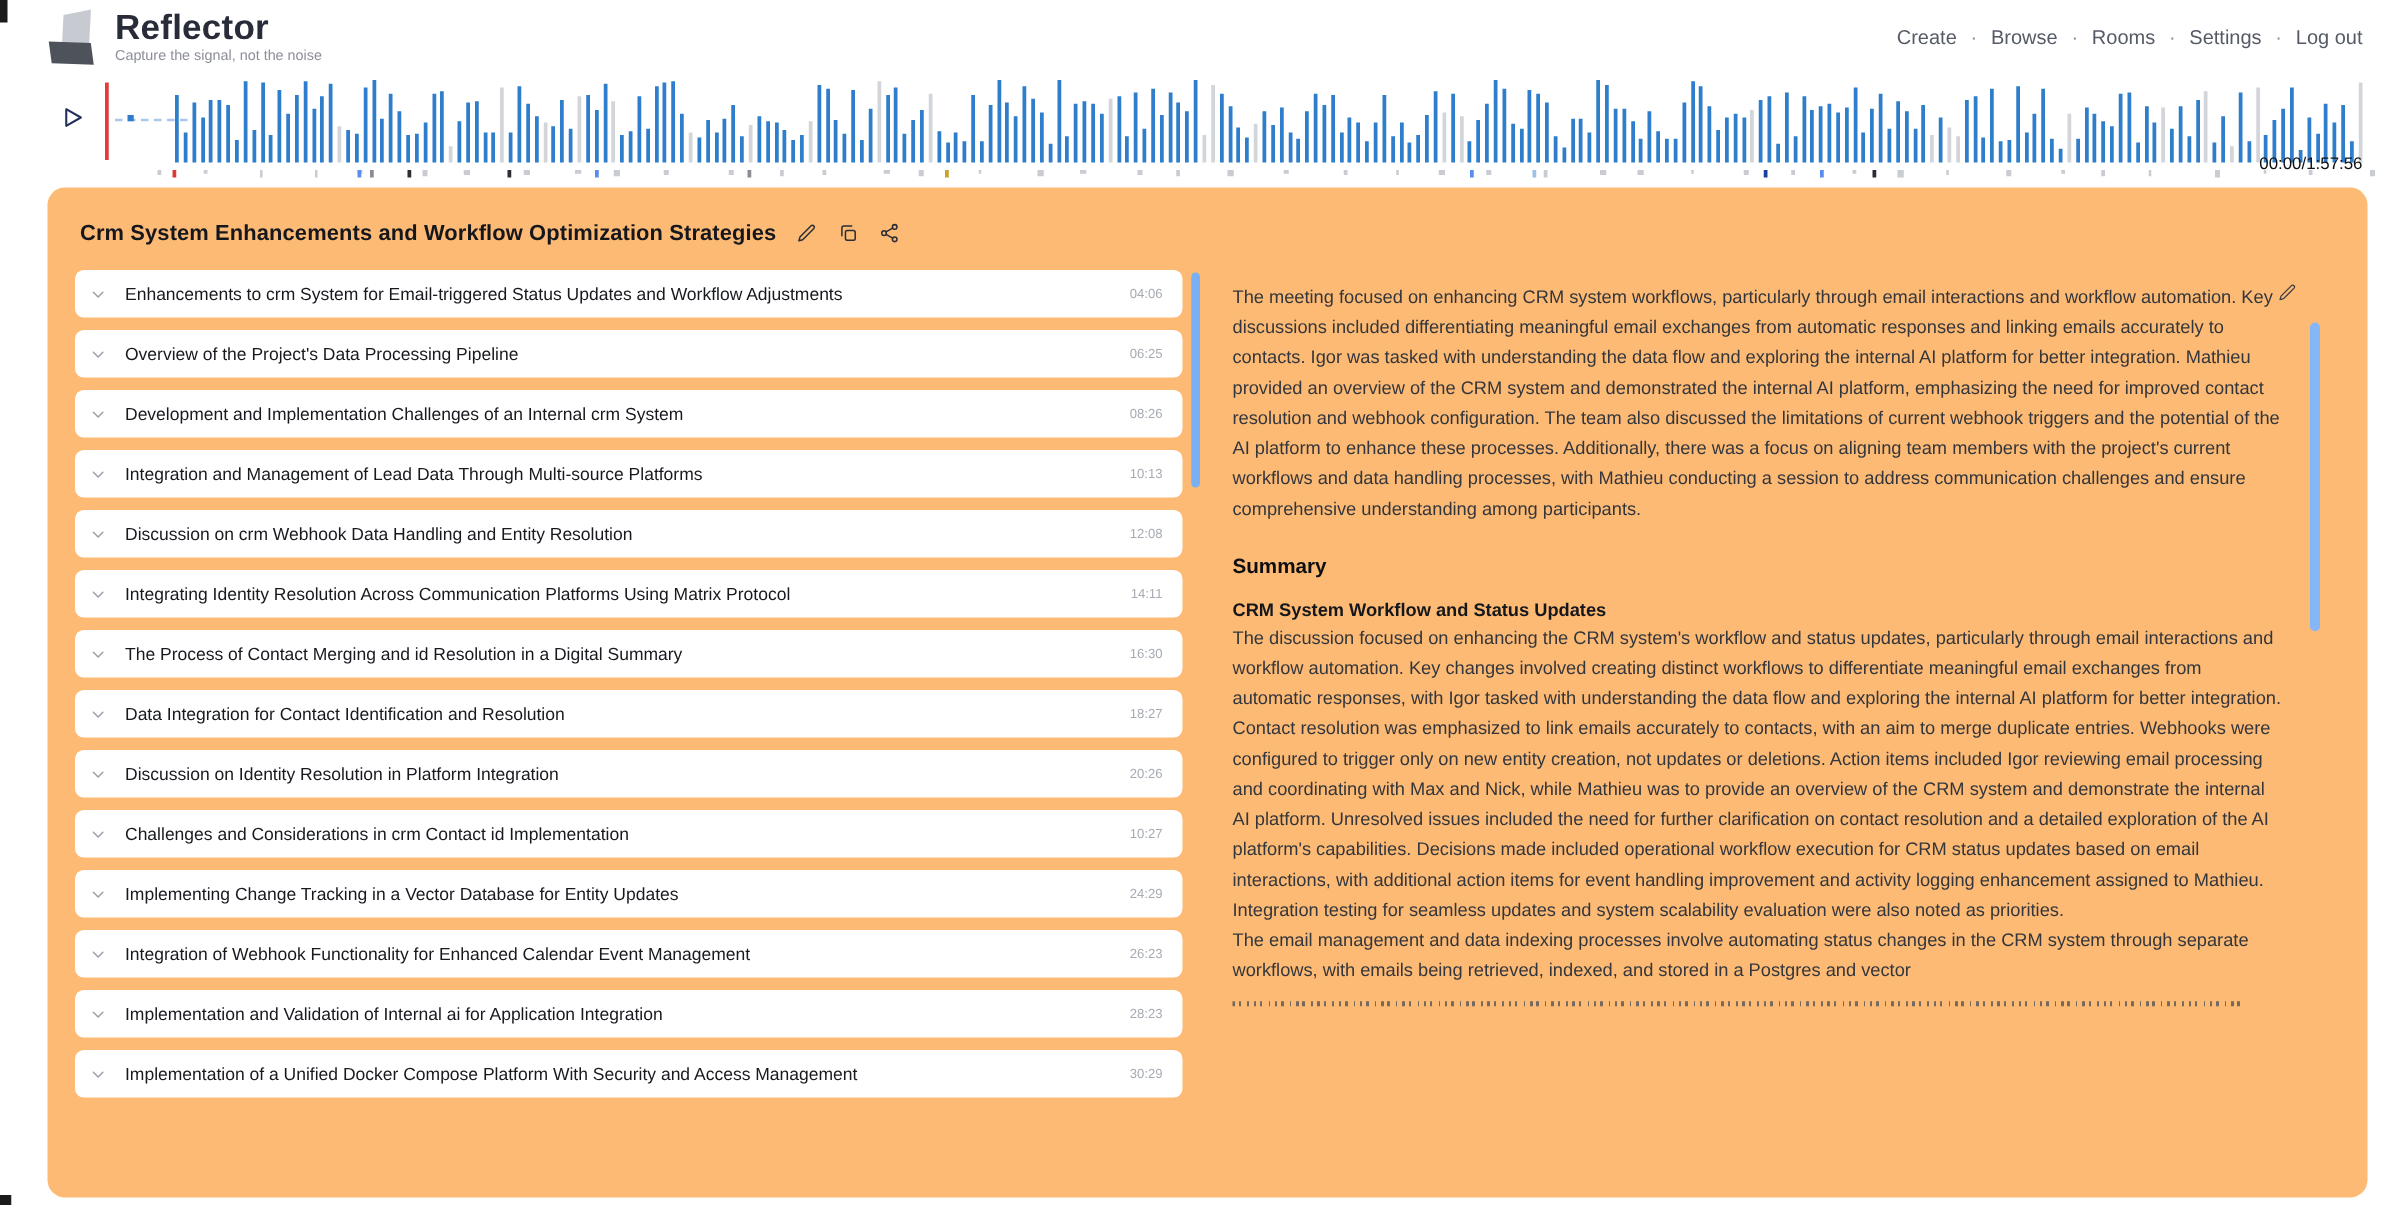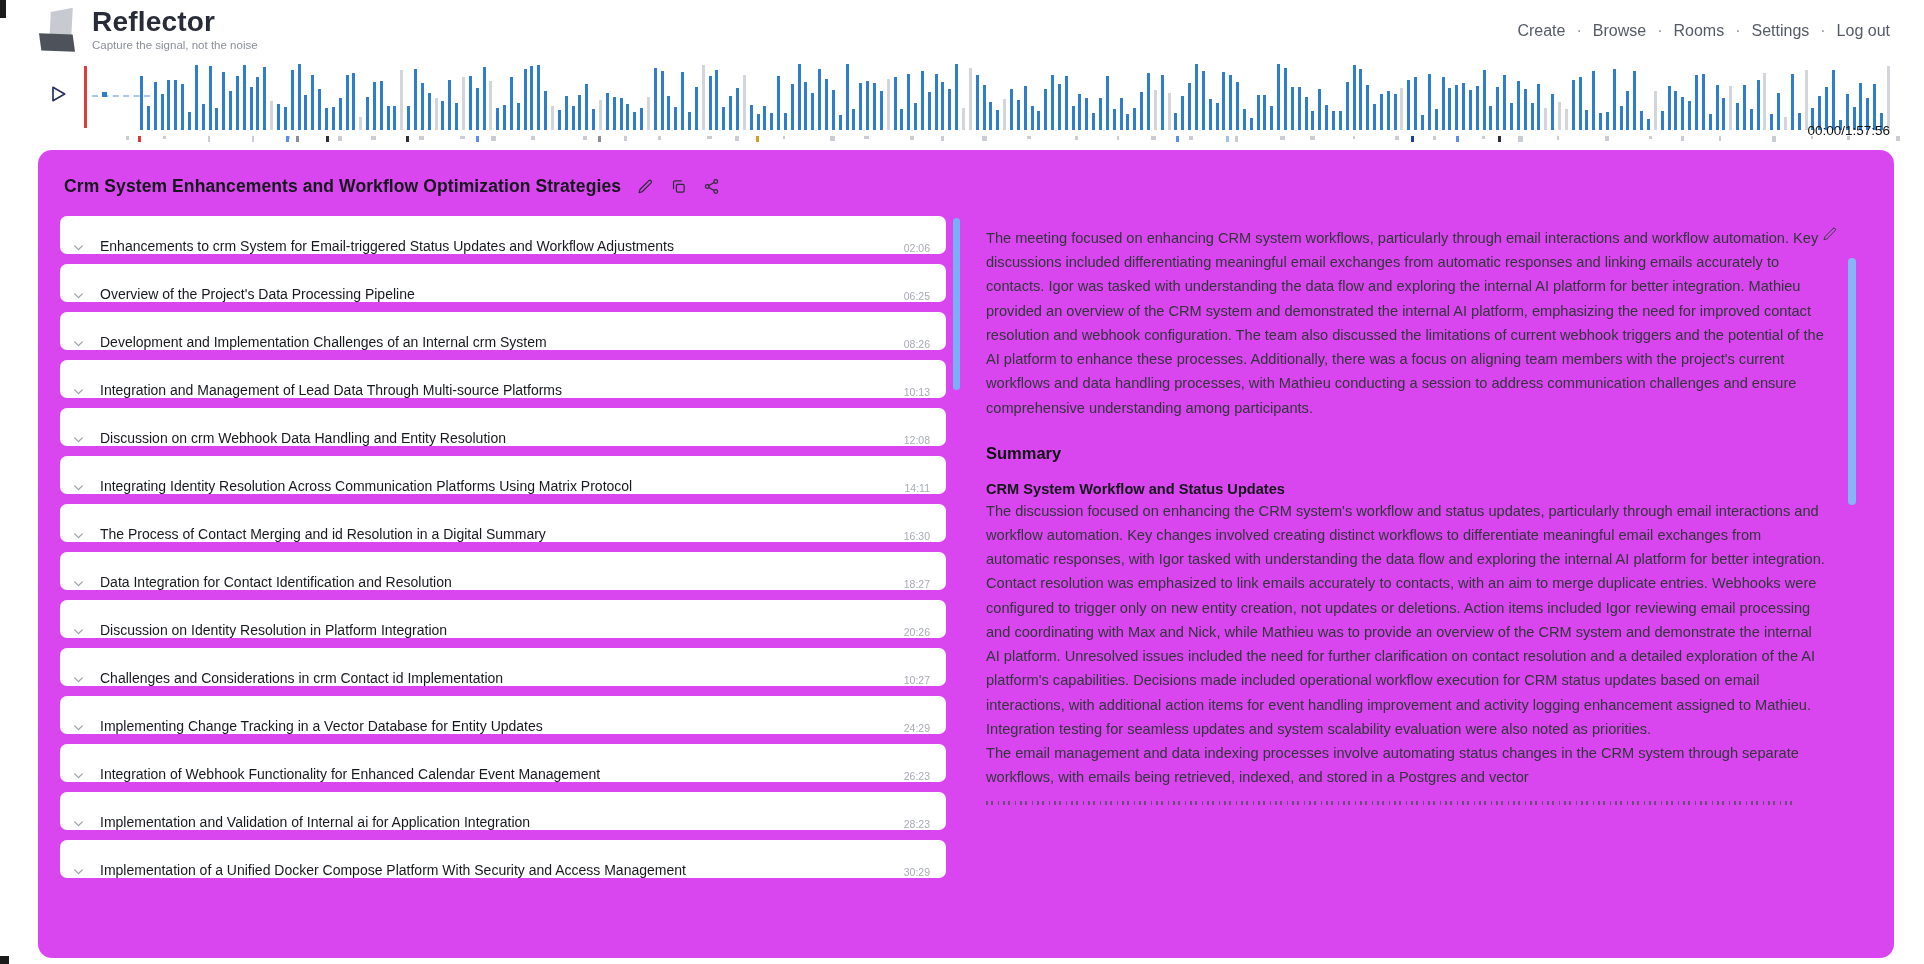--- a/index.html
+++ b/index.html
@@ -30,29 +30,29 @@
   .quiet-line { position:absolute; left:52px; top:33px; width:58px; border-top:2px dashed #a9c6ec; }
   .quiet-dot { position:absolute; left:62px; top:30px; width:5px; height:5px; background:#2e7ecb; }
   .waveform { position:absolute; left:100px; right:0; top:0; height:72px; }
   .wbar { position:absolute; bottom:4px; width:3px; background:#2e7ecb; }
   .time-display { position:absolute; right:4px; bottom:-2px; font-size:13.5px; color:#101114; }
   .micro-ticks { position:absolute; left:60px; right:10px; top:72px; height:10px; }
   .mtick { position:absolute; top:2px; }
 
   
   .card { position:absolute; left:38px; right:30px; top:150px; bottom:6px;
-          background:#d946ef; border-radius:14px; padding:16px 22px; overflow:hidden; }
+          background:#fdba74; border-radius:14px; padding:16px 22px; overflow:hidden; }
   .card-title-row { display:flex; align-items:center; gap:16px; margin:6px 0 16px 4px; height:28px; }
   .card-title { font-size:17.5px; font-weight:bold; color:#15171c; letter-spacing:.1px; }
   .title-icon { width:17px; height:17px; cursor:pointer; color:#2a2d33; }
   .columns { display:flex; align-items:flex-start; }
 
   
   .topics-col { width:902px; position:relative; padding-right:16px; flex:none; }
-  .topic-row { height:38px; background:#ffffff; border-radius:7px; display:flex; align-items:flex-end;
+  .topic-row { height:38px; background:#ffffff; border-radius:7px; display:flex; align-items:center;
                padding:0 16px 0 12px; margin-bottom:10px; cursor:pointer; }
   .chevron { width:13px; height:13px; color:#9aa0a8; margin-right:15px; flex:none; }
   .topic-title { font-size:14px; color:#17191f; flex:1; white-space:nowrap; overflow:hidden; }
   .topic-time { font-size:10.5px; color:#a7abb3; margin-left:12px; flex:none; }
   .topics-scrollbar { position:absolute; right:2px; top:2px; width:7px; height:172px; background:#79b0f5; border-radius:4px; }
 
   
   .summary-col { flex:1; margin-left:24px; position:relative; padding:10px 44px 0 0; }
   .panel-heading { font-size:16.5px; font-weight:bold; color:#0e0f12; margin-bottom:15px; }
   .panel-body { font-size:14.6px; color:#33363c; line-height:1.66; }
@@ -440,21 +440,21 @@
 
   <div class="columns">
 
     <div class="topics-col">
 
       <div class="topic-row">
           <svg class="chevron" viewBox="0 0 24 24" fill="none" stroke="currentColor" stroke-width="2.2" stroke-linecap="round" stroke-linejoin="round">
             <path d="M5 9l7 7 7-7"></path>
           </svg>
           <span class="topic-title">Enhancements to crm System for Email-triggered Status Updates and Workflow Adjustments</span>
-          <span class="topic-time">02:06</span>
+          <span class="topic-time">04:06</span>
         </div>
         <div class="topic-row">
           <svg class="chevron" viewBox="0 0 24 24" fill="none" stroke="currentColor" stroke-width="2.2" stroke-linecap="round" stroke-linejoin="round">
             <path d="M5 9l7 7 7-7"></path>
           </svg>
           <span class="topic-title">Overview of the Project's Data Processing Pipeline</span>
           <span class="topic-time">06:25</span>
         </div>
         <div class="topic-row">
           <svg class="chevron" viewBox="0 0 24 24" fill="none" stroke="currentColor" stroke-width="2.2" stroke-linecap="round" stroke-linejoin="round">

